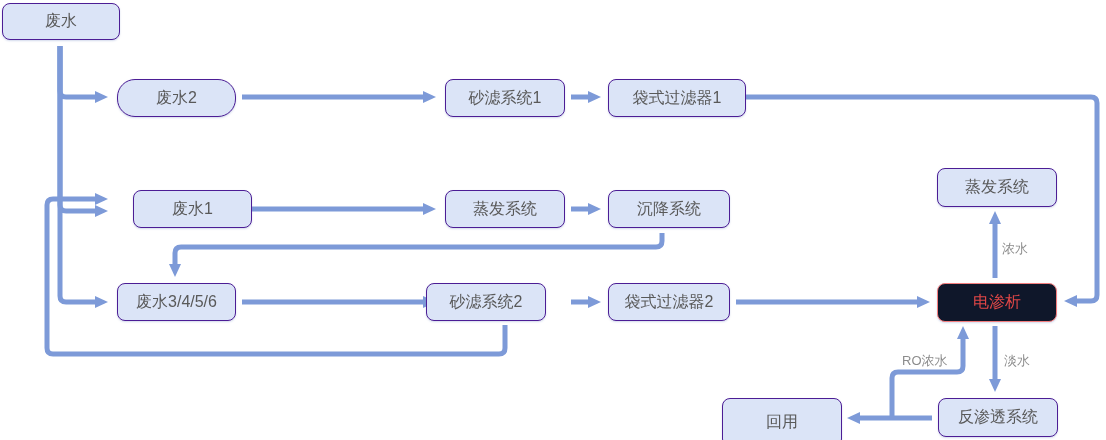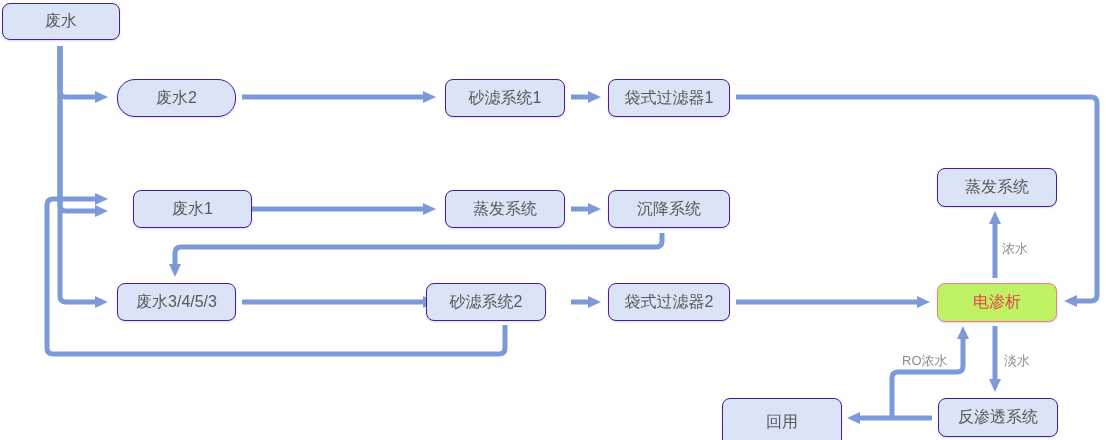--- a/index.html
+++ b/index.html
@@ -17,21 +17,21 @@
     background:#dbe4f7;
     border:1px solid #4c1d95;
     border-radius:8px;
     font-size:16px;color:#595959;
     box-shadow:0 1px 2px rgba(130,150,200,0.35);
     box-sizing:border-box;
     cursor:default;
     white-space:nowrap;
   }
   .node.hl{
-    background:#bef264;
+    background:#0f172a;
     border-color:#f47e7e;
     color:#e14747;
     text-align:center;
   }
   .elabel{
     position:absolute;z-index:3;
     font-size:13px;color:#8c8c8c;line-height:1;
     white-space:nowrap;
   }
 </style>
@@ -69,34 +69,34 @@
 
   <div class="node" style="left:2px;top:3px;width:118px;height:37px;">
     <span>废水</span>
   </div>
   <div class="node" style="left:117px;top:79px;width:119px;height:38px;border-radius:18px;">
     <span>废水2</span>
   </div>
   <div class="node" style="left:445px;top:79px;width:120px;height:38px;">
     <span>砂滤系统1</span>
   </div>
-  <div class="node" style="left:608px;top:79px;width:122px;height:38px;">
+  <div class="node" style="left:608px;top:79px;width:138px;height:38px;">
     <span>袋式过滤器1</span>
   </div>
   <div class="node" style="left:117px;top:190px;width:119px;height:38px;margin-left:16px;">
     <span>废水1</span>
   </div>
   <div class="node" style="left:445px;top:190px;width:120px;height:38px;">
     <span>蒸发系统</span>
   </div>
   <div class="node" style="left:608px;top:190px;width:122px;height:38px;">
     <span>沉降系统</span>
   </div>
   <div class="node" style="left:117px;top:283px;width:119px;height:38px;">
-    <span>废水3/4/5/3</span>
+    <span>废水3/4/5/6</span>
   </div>
   <div class="node" style="left:426px;top:283px;width:120px;height:38px;">
     <span>砂滤系统2</span>
   </div>
   <div class="node" style="left:608px;top:283px;width:122px;height:38px;">
     <span>袋式过滤器2</span>
   </div>
   <div class="node" style="left:937px;top:168px;width:120px;height:39px;">
     <span>蒸发系统</span>
   </div>

